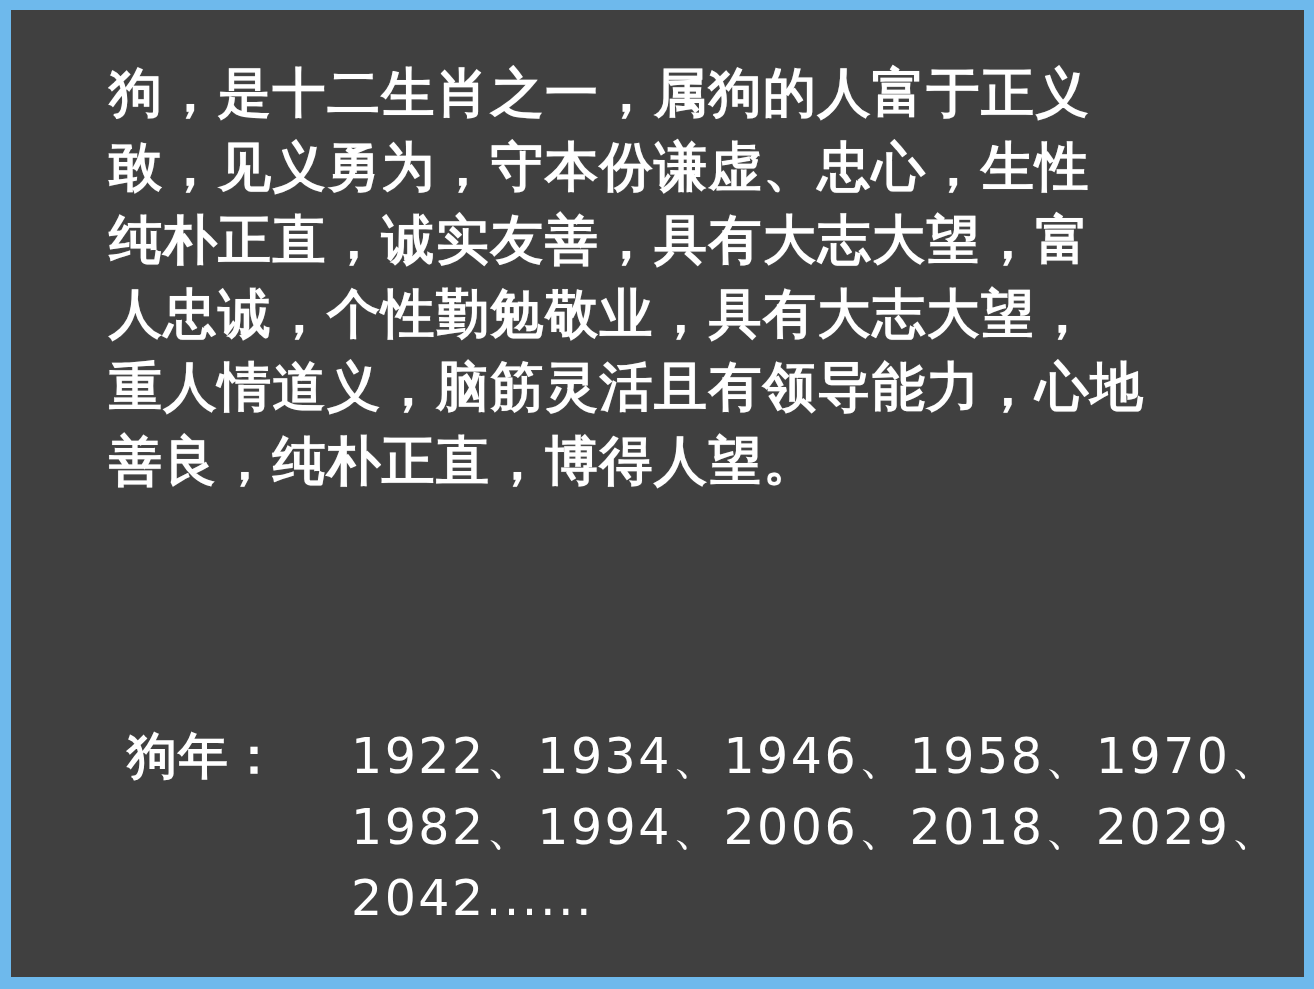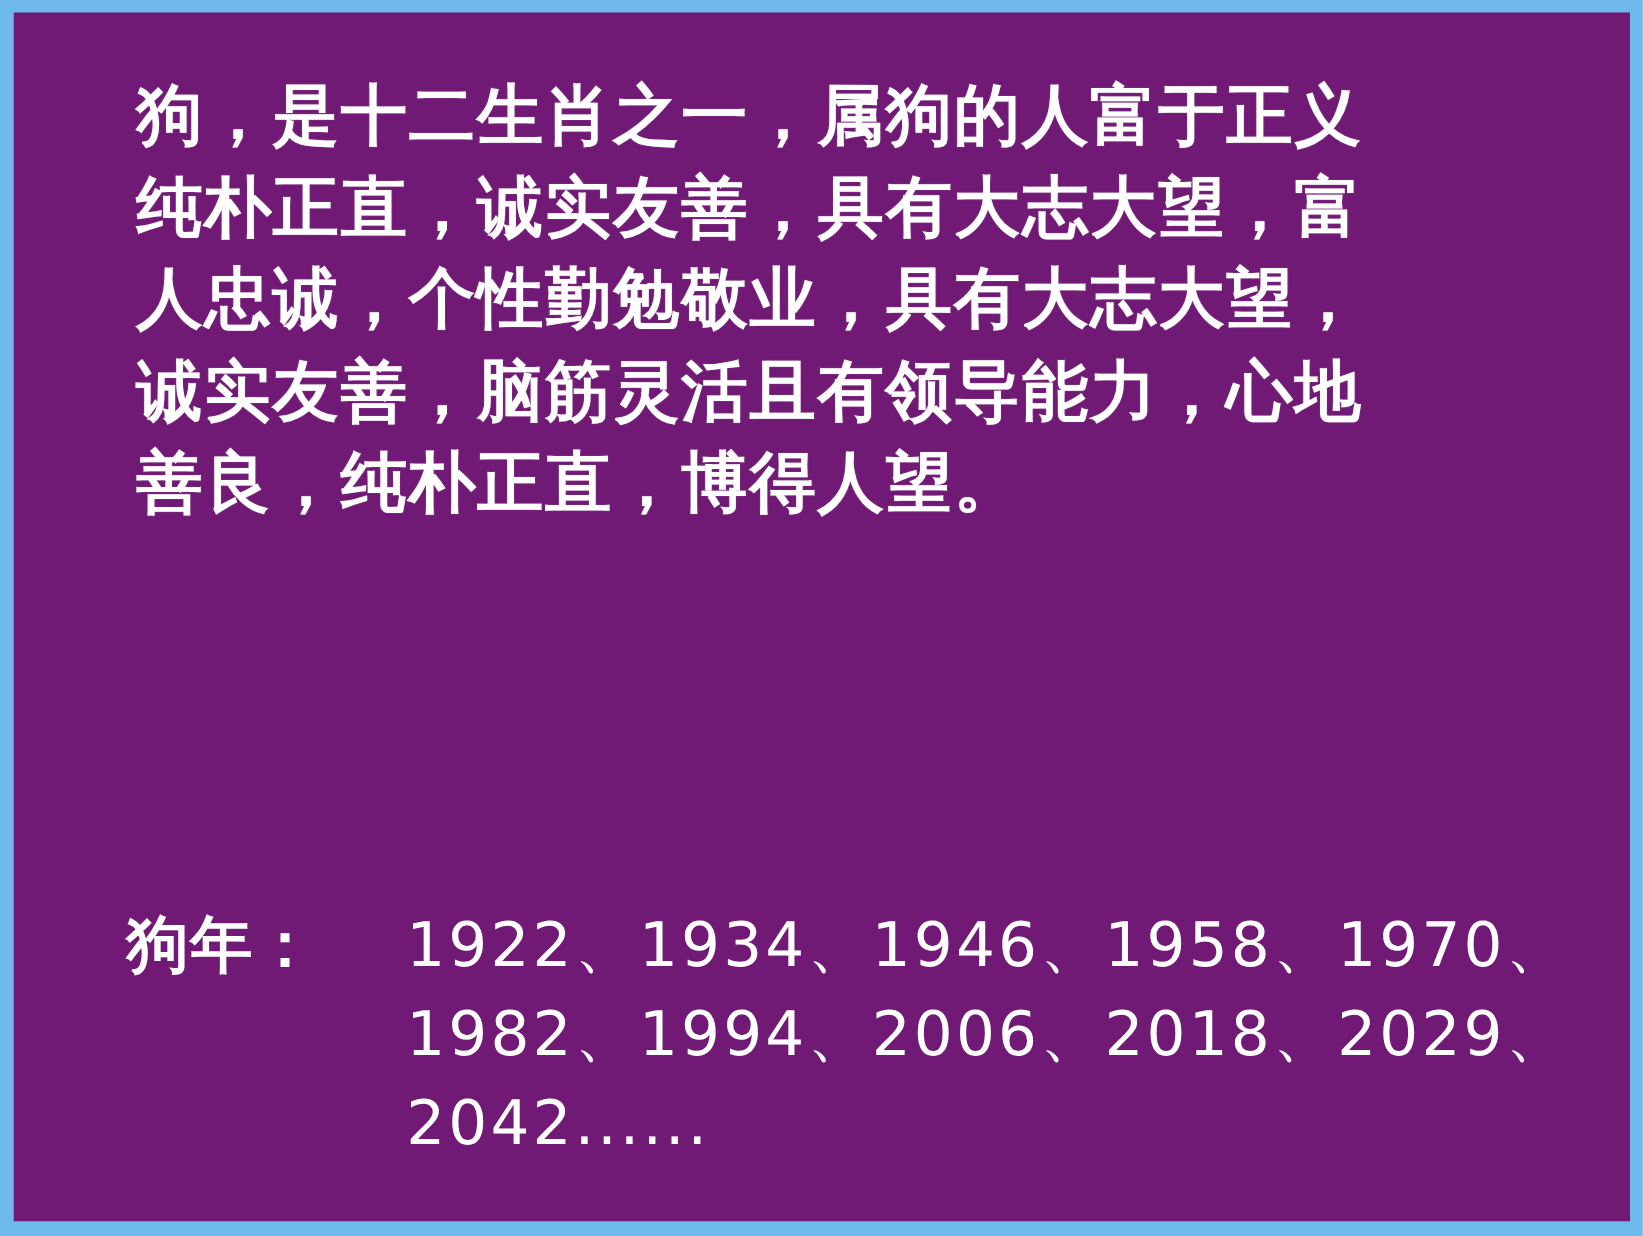--- a/index.html
+++ b/index.html
@@ -23,21 +23,21 @@
     background: #6eb9ec;
     padding: 10px 10px 12px 11px;
   }
 
   
   #panel {
     position: relative;
     width: 100%;
     height: 100%;
     box-sizing: border-box;
-    background: #701a75;
+    background: #404040;
     overflow: hidden;
   }
 
   
   #paragraph {
     position: absolute;
     left: 98px;
     top: 46px;
     width: 1160px;
   }
@@ -48,21 +48,21 @@
     line-height: 73.5px;
     font-weight: 700;
     letter-spacing: 1.5px;
     white-space: nowrap;
     text-shadow: 0 0 1px rgba(255,255,255,0.35);
   }
 
   
   #years-block {
     position: absolute;
-    left: 90px;
+    left: 116px;
     top: 713px;
     width: 1160px;
   }
   .years-row {
     display: flex;
     align-items: baseline;
     height: 71px;
   }
   .years-label {
     color: #ffffff;
@@ -87,23 +87,24 @@
   }
 </style>
 </head>
 <body>
 
 <div id="poster">
   <div id="panel">
 
     <div id="paragraph">
       <div class="para-line">狗，是十二生肖之一，属狗的人富于正义</div>
+      <div class="para-line">敢，见义勇为，守本份谦虚、忠心，生性</div>
       <div class="para-line">纯朴正直，诚实友善，具有大志大望，富</div>
       <div class="para-line">人忠诚，个性勤勉敬业，具有大志大望，</div>
-      <div class="para-line">诚实友善，脑筋灵活且有领导能力，心地</div>
+      <div class="para-line">重人情道义，脑筋灵活且有领导能力，心地</div>
       <div class="para-line">善良，纯朴正直，博得人望。</div>
     </div>
 
     <div id="years-block">
       <div class="years-row">
         <span class="years-label">狗年：</span>
         <span class="years-values">1922、1934、1946、1958、1970、</span>
       </div>
       <div class="years-row">
         <span class="years-label spacer">狗年：</span>

